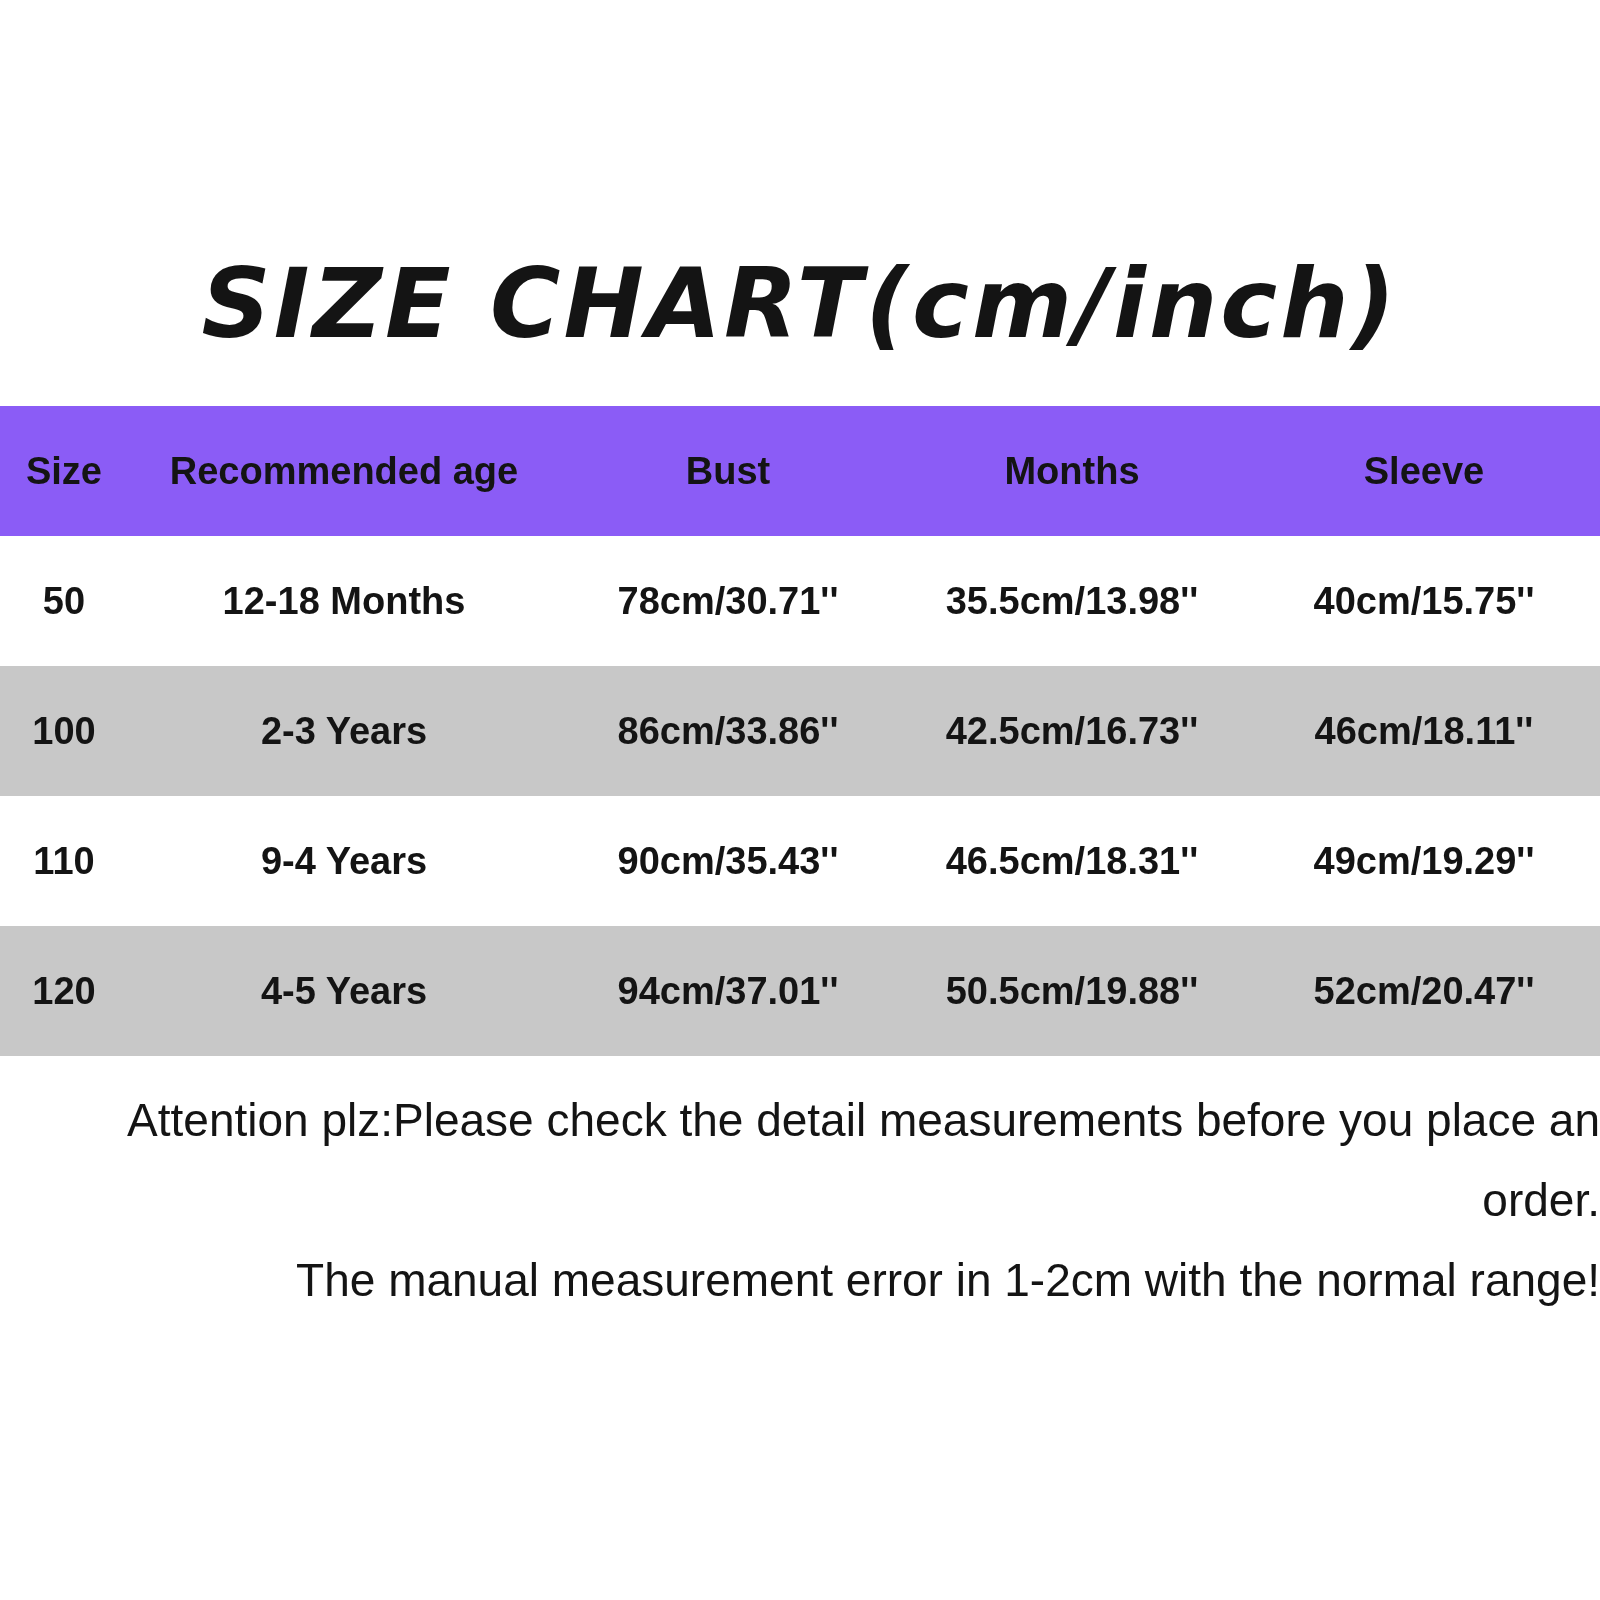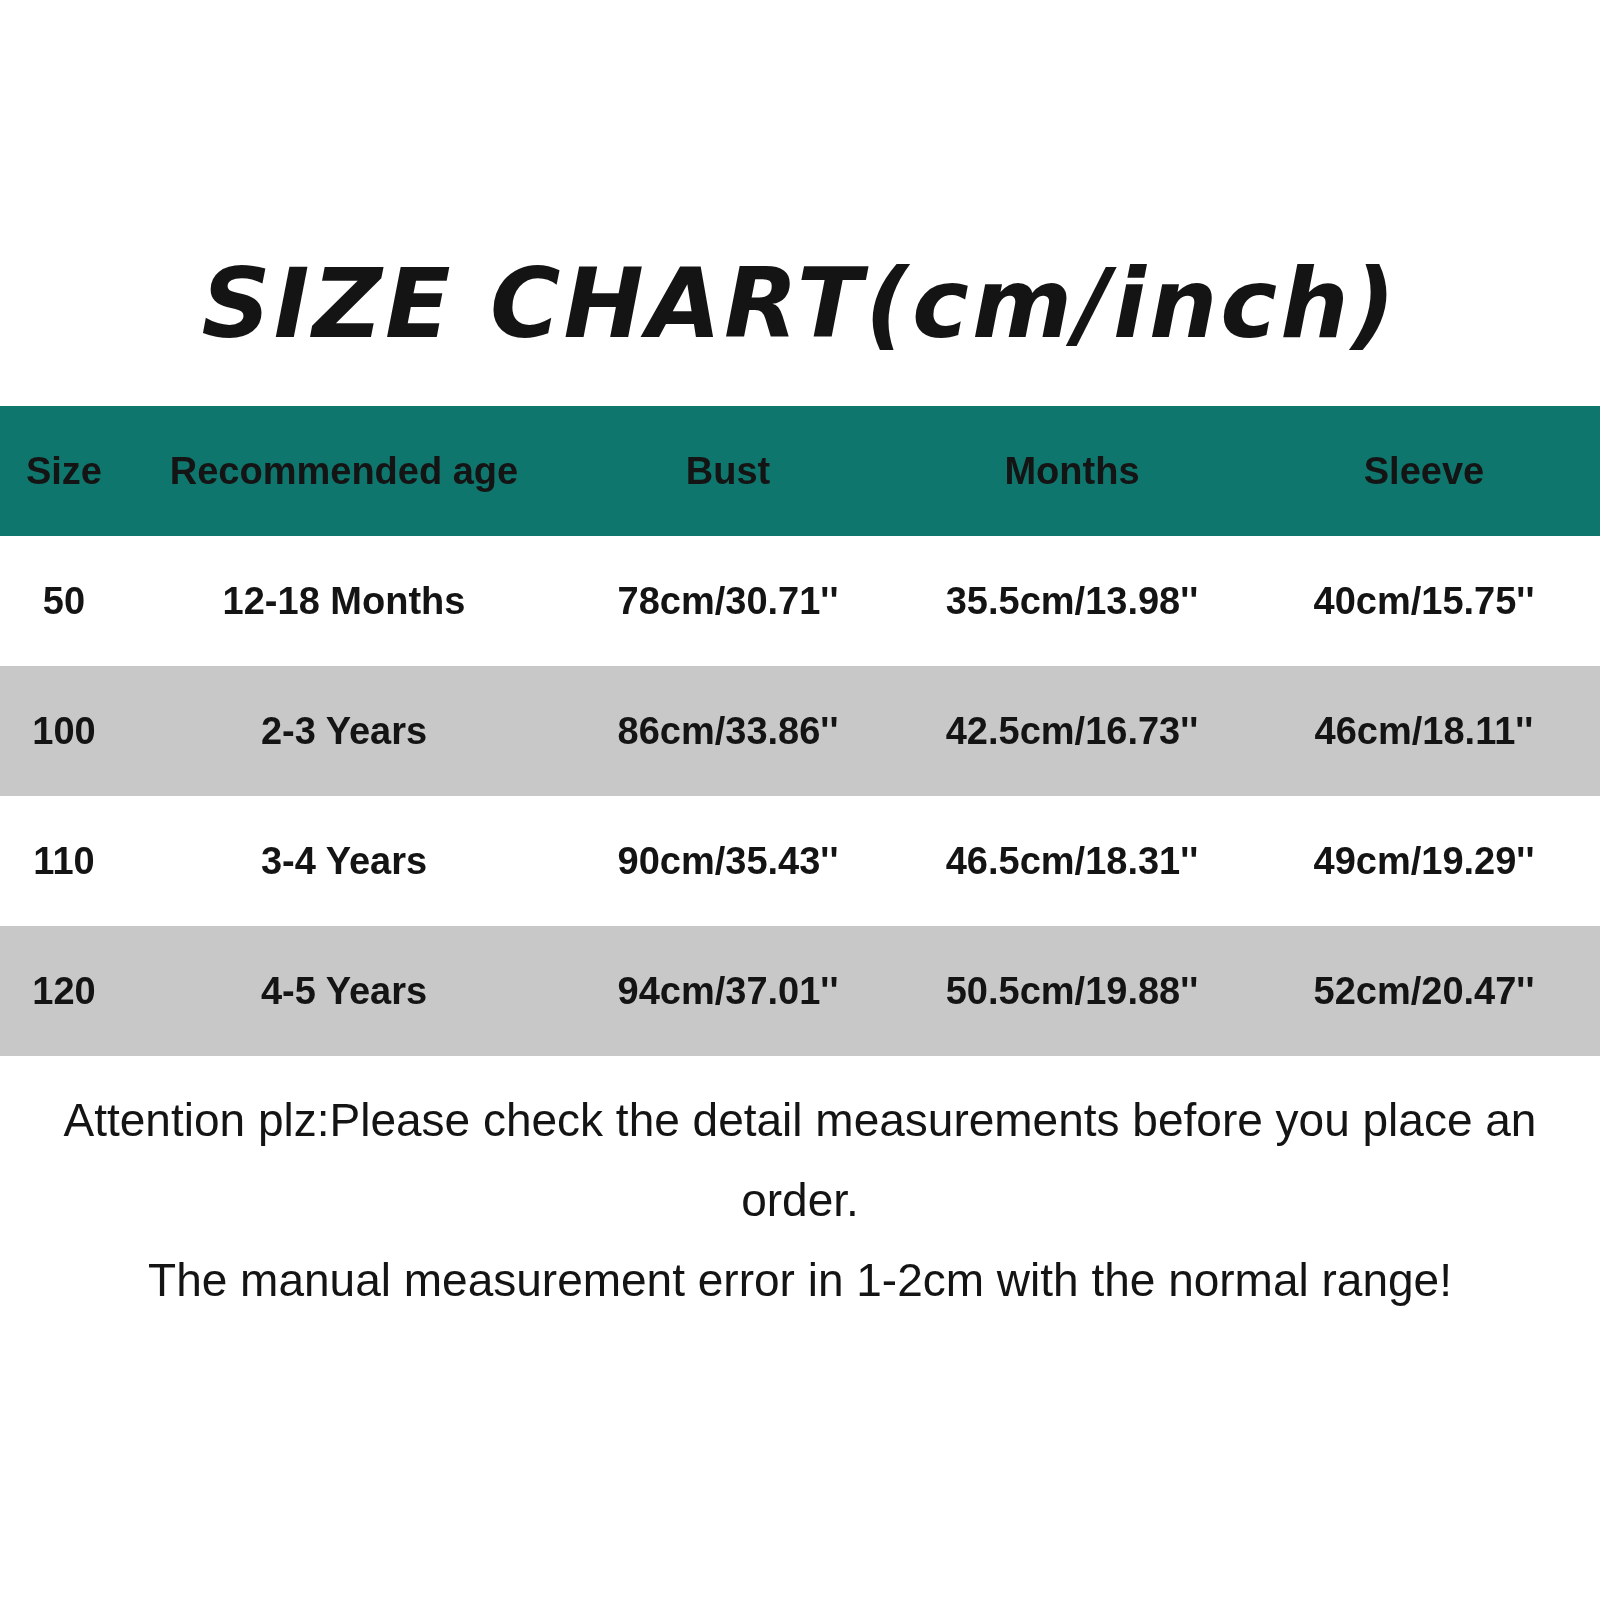--- a/index.html
+++ b/index.html
@@ -45,31 +45,31 @@
     text-align: center;
     vertical-align: middle;
     font-weight: bold;
     font-size: 38px;
     font-stretch: condensed;
     color: #141414;
     padding: 0;
     white-space: nowrap;
   }
   thead tr {
-    background: #0f766e;
+    background: #8b5cf6;
   }
   tbody tr:nth-child(even) {
     background: #c8c8c8;
   }
   tbody tr:nth-child(odd) {
     background: #ffffff;
   }
   .footer {
     margin-top: 24px;
-    text-align: center;
+    text-align: right;
     font-size: 46px;
     font-stretch: condensed;
     line-height: 80px;
     color: #141414;
   }
 </style>
 </head>
 <body>
 
 <div class="title">SIZE CHART(cm/inch)</div>
@@ -101,21 +101,21 @@
     </tr>
     <tr>
       <td>100</td>
       <td>2-3 Years</td>
       <td>86cm/33.86''</td>
       <td>42.5cm/16.73''</td>
       <td>46cm/18.11''</td>
     </tr>
     <tr>
       <td>110</td>
-      <td>3-4 Years</td>
+      <td>9-4 Years</td>
       <td>90cm/35.43''</td>
       <td>46.5cm/18.31''</td>
       <td>49cm/19.29''</td>
     </tr>
     <tr>
       <td>120</td>
       <td>4-5 Years</td>
       <td>94cm/37.01''</td>
       <td>50.5cm/19.88''</td>
       <td>52cm/20.47''</td>

